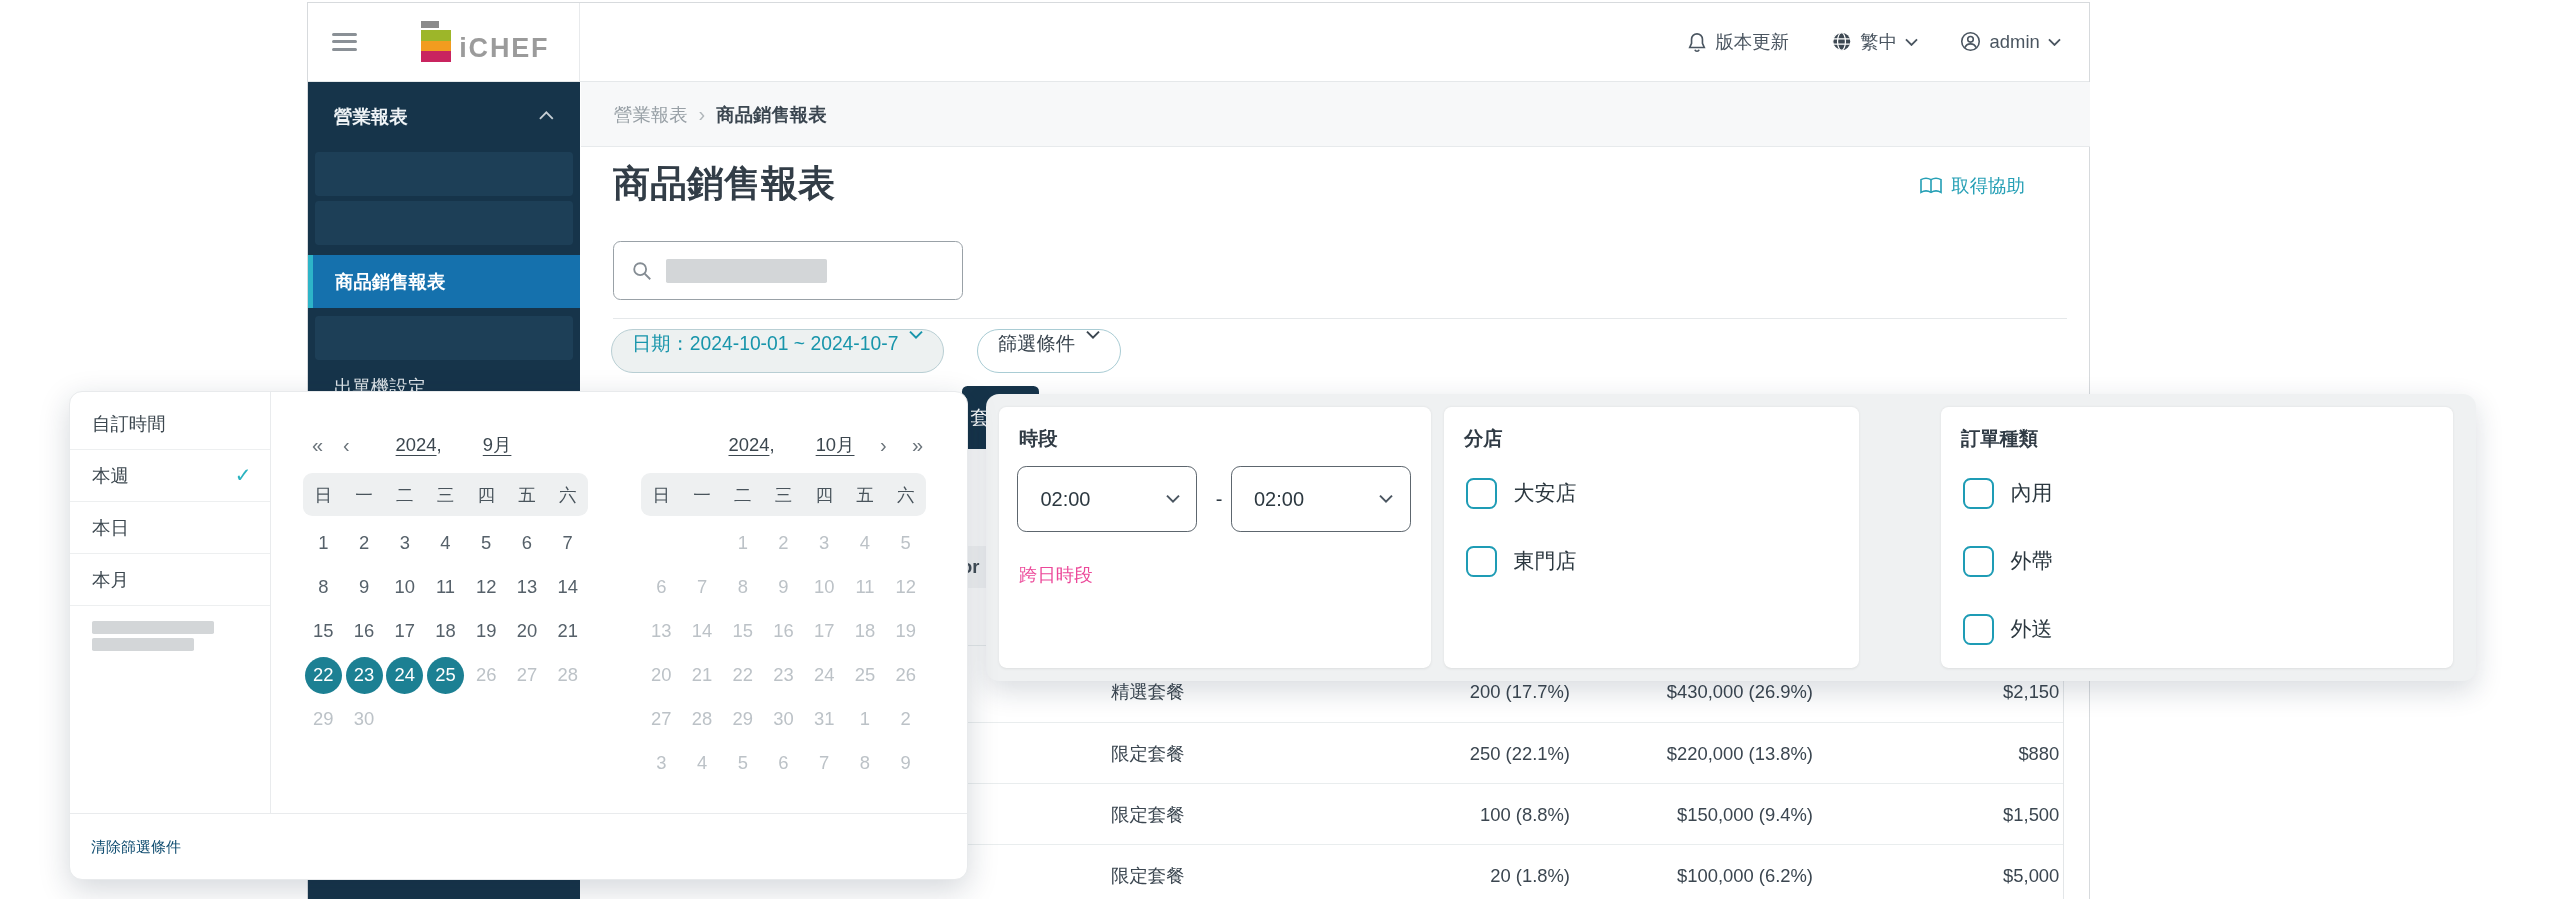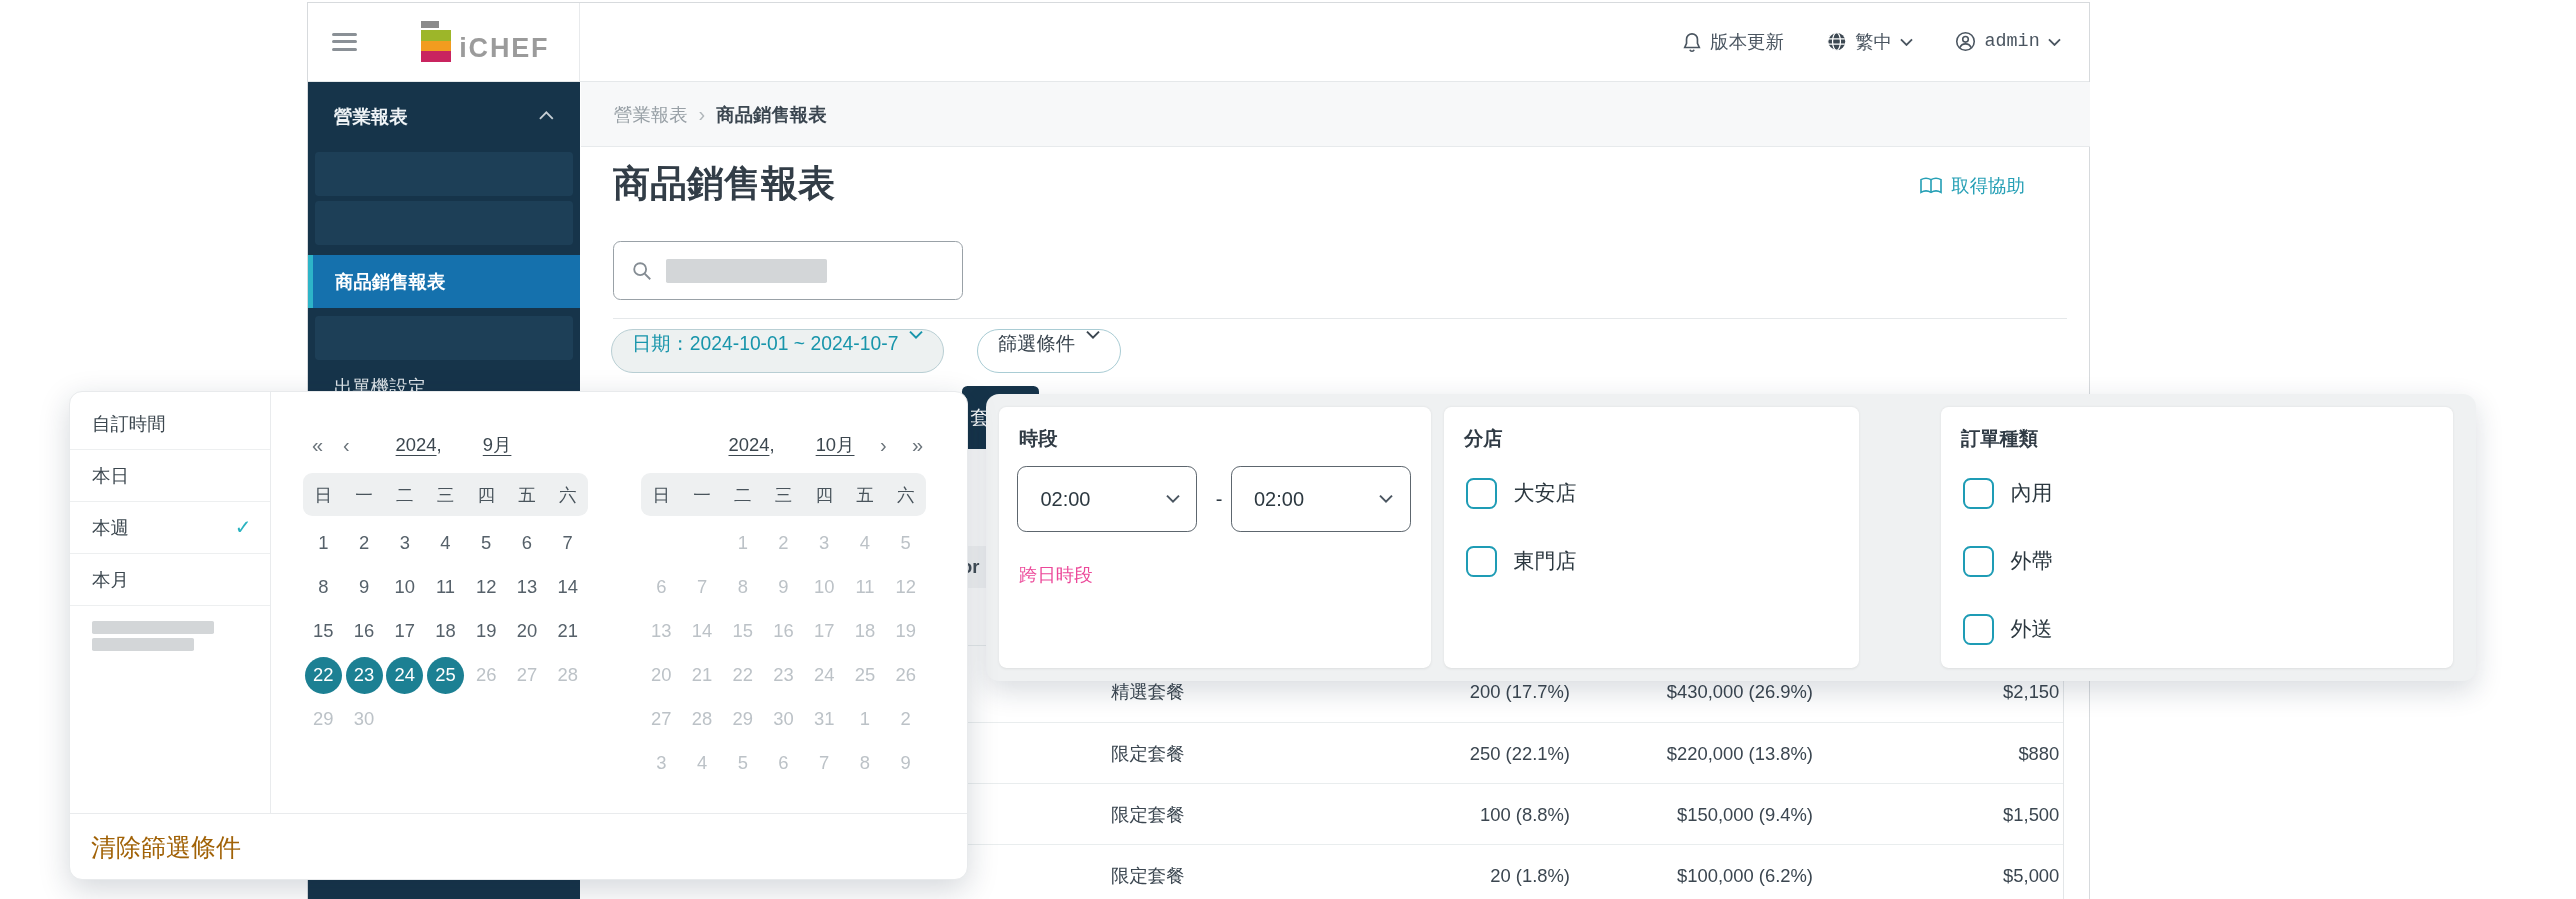--- a/index.html
+++ b/index.html
@@ -18,21 +18,21 @@
   .burger { display:flex; flex-direction:column; gap:4.6px; width:25px; cursor:pointer; }
   .burger i { display:block; height:2.8px; background:#8a9096; border-radius:1.8px; }
   .brand { display:flex; align-items:flex-end; gap:8.3px; margin-left:64px; }
   .brand-stack { display:flex; flex-direction:column; align-items:flex-start; }
   .brand-stack .b0 { width:17.5px; height:6.4px; background:#8a8a8a; margin-bottom:2.8px; }
   .brand-stack .b1 { width:30px; height:11px; background:#9db629; }
   .brand-stack .b2 { width:30px; height:10px; background:#f29c1f; }
   .brand-stack .b3 { width:30px; height:11px; background:#c9245f; }
   .brand-text { font-size:27px; font-weight:700; color:#9b9b9b; letter-spacing:1.8px; line-height:1; }
   .topbar-right { margin-left:auto; display:flex; align-items:center; gap:42px; padding-right:28px; font-size:18.4px; color:#4a5560; }
-  .tb-item { display:flex; align-items:center; gap:8.3px; cursor:pointer;font-family:Liberation Mono, monospace; }
+  .tb-item { display:flex; align-items:center; gap:8.3px; cursor:pointer; }
   .tb-item svg { display:block; }
   
   .sidebar { position:absolute; left:308px; top:82px; width:272px; height:818px; background:#16344a; z-index:1; }
   .sb-section { height:68px; display:flex; align-items:center; justify-content:space-between;
     padding:0 26px; color:#eef3f6; font-size:18.4px; font-weight:700; cursor:pointer; }
   .sb-ph { height:44px; margin:0 7.4px; background:#1d3f57; border-radius:3.7px; }
   .sb-ph.p1 { margin-top:1.8px; } .sb-ph.p2 { margin-top:5.5px; } .sb-ph.p3 { margin-top:7.4px; }
   .sb-active { margin-top:10px; height:53px; background:#1571ad; border-left:5.5px solid #2db4c8;
     display:flex; align-items:center; padding-left:22px; color:#fff; font-size:18.4px; font-weight:700; cursor:pointer; }
   .sb-partial { margin-top:14.7px; padding-left:26px; color:#dde4e9; font-size:18.4px; cursor:pointer; }
@@ -95,21 +95,21 @@
   .dow-strip div { display:flex; align-items:center; justify-content:center; font-size:17.5px; color:#49545c; }
   .cal-grid { position:absolute; left:26px; top:129px; width:285px; display:grid;
     grid-template-columns:repeat(7,1fr); grid-auto-rows:44px; }
   .cal-cell { display:flex; align-items:center; justify-content:center; cursor:pointer; }
   .cal-cell span { width:37px; height:37px; display:flex; align-items:center; justify-content:center;
     font-size:18.4px; color:#56616a; border-radius:50%; }
   .cal-cell.dis span { color:#bcc2c7; }
   .cal-cell.sel span { background:#1c8093; color:#fff; }
   .cal-footer { position:absolute; left:0; top:421px; width:100%; height:68px; border-top:0.9px solid #e9ebed;
     display:flex; align-items:center; padding-left:21px; }
-  .clear-link { color:#a16207; font-size:25px; cursor:pointer; }
+  .clear-link { color:#0c4a6e; font-size:15px; cursor:pointer; }
   
   .filt-pop { position:absolute; left:986px; top:394px; width:1490px; height:287px; background:#eff1f2;
     border-radius:13px; box-shadow:0 9.2px 28px rgba(20,40,60,.16); z-index:20; }
   .fcard { position:absolute; top:13px; height:261px; background:#fff; border-radius:7.4px;
     box-shadow:0 0.9px 2.8px rgba(0,0,0,.08); }
   .fcard-time { left:13px; width:432px; }
   .fcard-branch { left:458px; width:415px; }
   .fcard-order { left:955px; width:512px; }
   .fcard-title { position:absolute; left:20px; top:18.4px; font-size:19.3px; font-weight:700; color:#303b45; }
   .fselect { position:absolute; top:59px; width:180px; height:66px; border:1.8px solid #5d666e; border-radius:9.2px;
@@ -276,27 +276,27 @@
   </div>
 
   <div class="cal-pop">
     <div class="presets">
 
         <div class="preset">
           <span>自訂時間</span>
           <span class="check">✓</span>
         </div>
 
+        <div class="preset checked">
+          <span>本週</span>
+          <span class="check">✓</span>
+        </div>
+
         <div class="preset">
           <span>本日</span>
-          <span class="check">✓</span>
-        </div>
-
-        <div class="preset checked">
-          <span>本週</span>
           <span class="check">✓</span>
         </div>
 
         <div class="preset">
           <span>本月</span>
           <span class="check">✓</span>
         </div>
 
       <div class="preset-redact">
         <div class="redact r1"></div>

